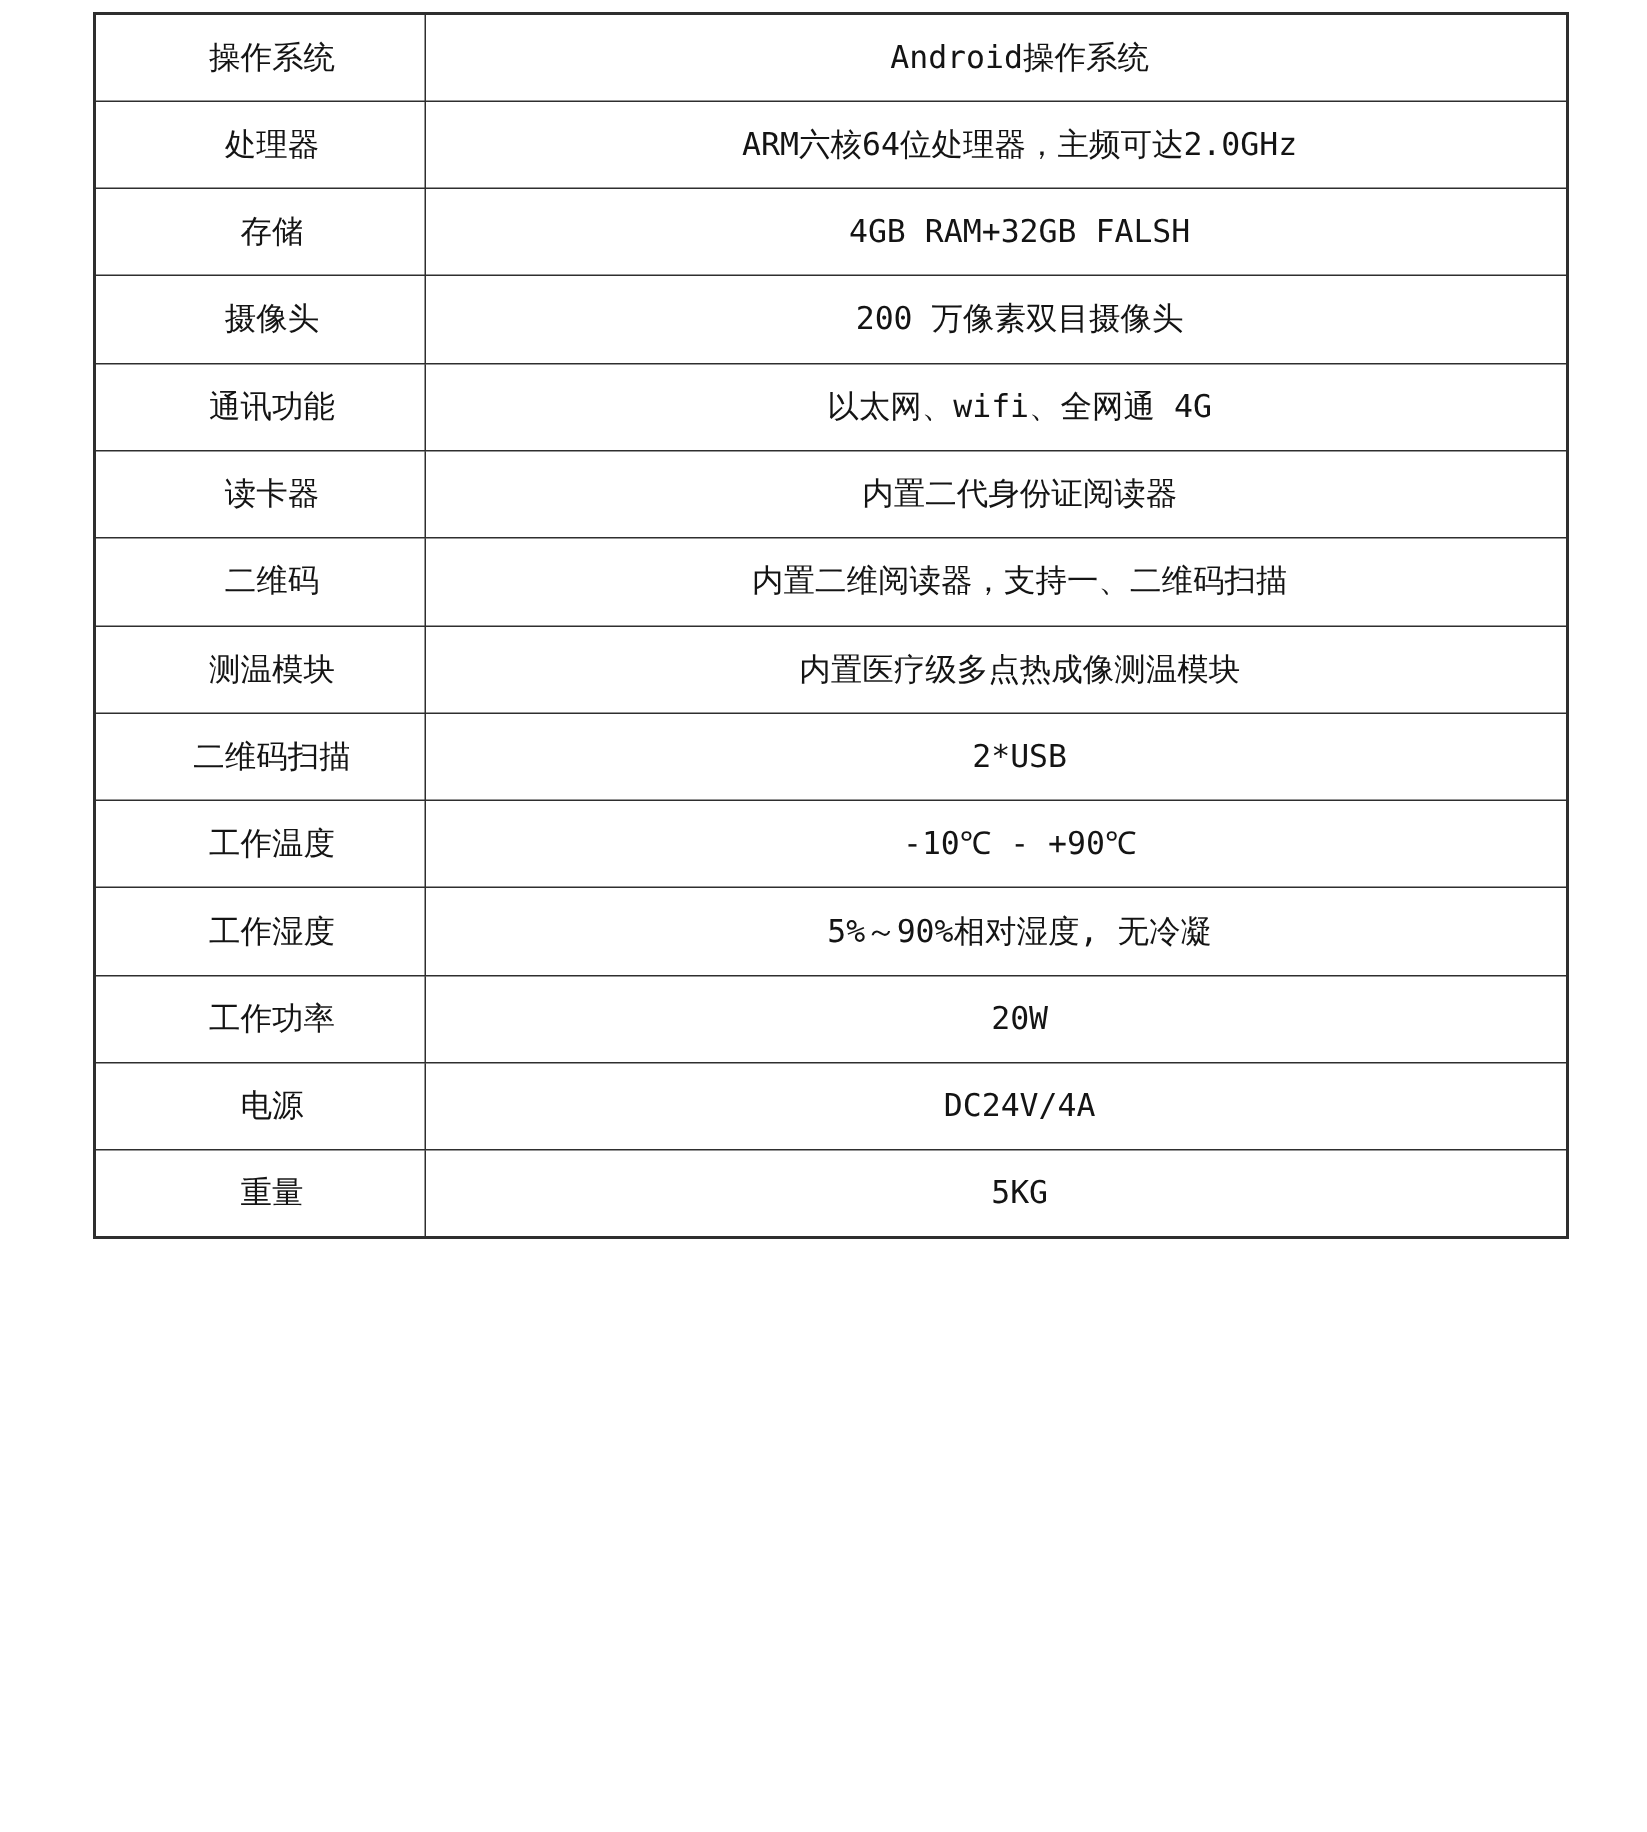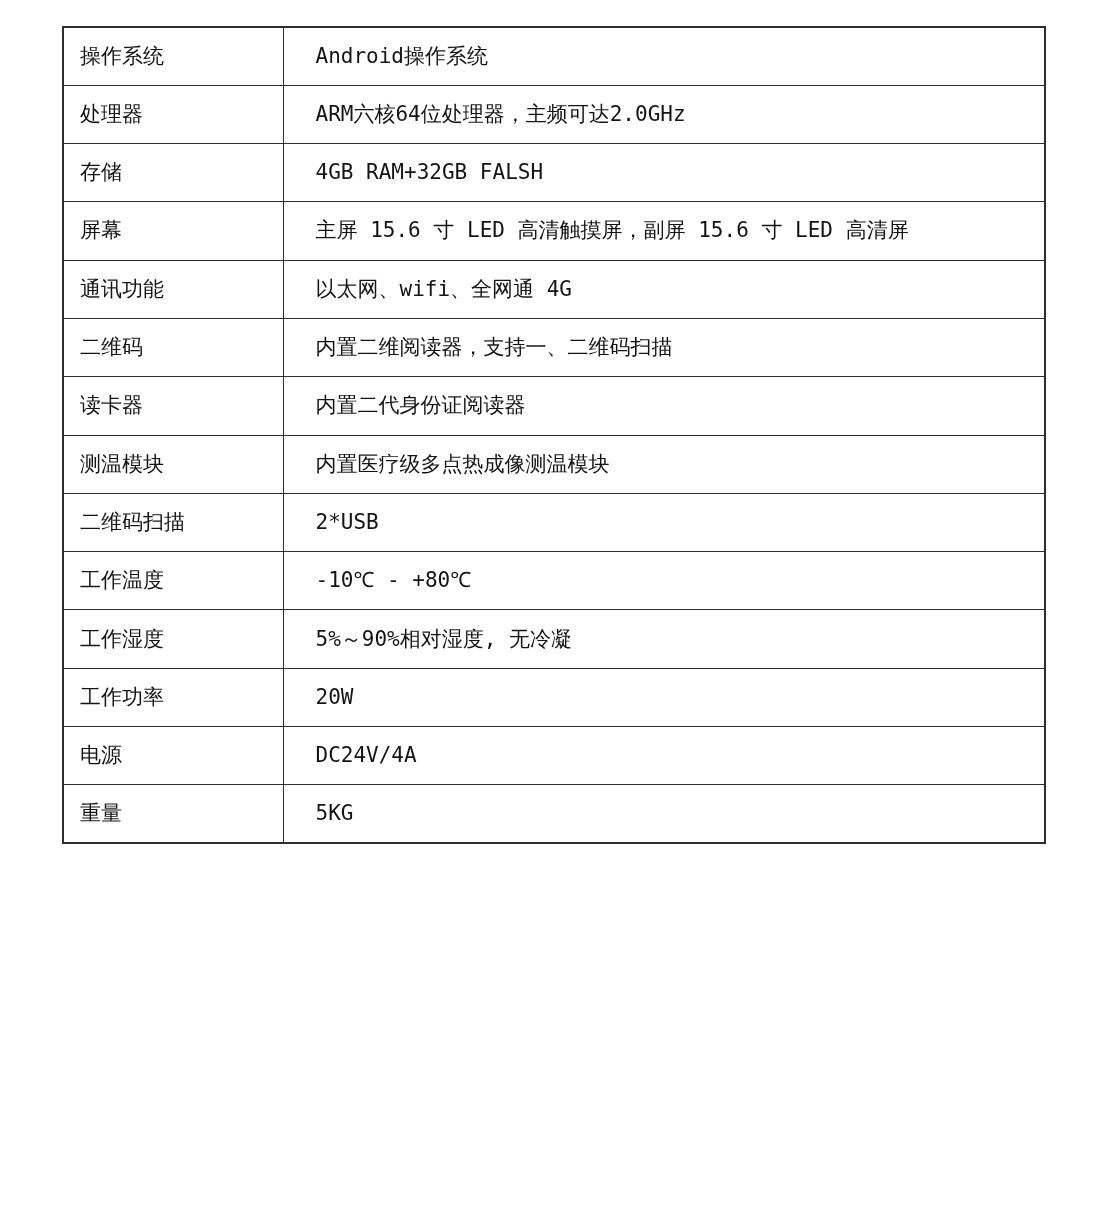--- a/index.html
+++ b/index.html
@@ -18,25 +18,26 @@
   .page {
     position: relative;
     width: 1098px;
     height: 1221px;
     background: var(--bg-color);
     overflow: hidden;
   }
   table.spec-table {
     position: absolute;
     left: 62px;
-    top: 26px;
+    top: 8px;
     width: 982px;
     border-collapse: collapse;
     table-layout: fixed;
     border: 2px solid var(--border-color);
+    text-align: center;
   }
   table.spec-table col.c-label { width: 220px; }
   table.spec-table col.c-value { width: 762px; }
   table.spec-table td {
     border: 1px solid var(--border-color);
     height: 58.3px;
     vertical-align: middle;
     font-size: 21px;
     line-height: 1.2;
     white-space: nowrap;
@@ -63,55 +64,55 @@
   <tr>
     <td class="label-cell">处理器</td>
     <td class="value-cell">ARM六核64位处理器，主频可达2.0GHz</td>
   </tr>
 
   <tr>
     <td class="label-cell">存储</td>
     <td class="value-cell">4GB RAM+32GB FALSH</td>
   </tr>
 
+  <tr>
+    <td class="label-cell">摄像头</td>
+    <td class="value-cell">200 万像素双目摄像头</td>
+  </tr>
 
-  <tr>
-    <td class="label-cell">屏幕</td>
-    <td class="value-cell">主屏 15.6 寸 LED 高清触摸屏，副屏 15.6 寸 LED 高清屏</td>
-  </tr>
 
   <tr>
     <td class="label-cell">通讯功能</td>
     <td class="value-cell">以太网、wifi、全网通 4G</td>
   </tr>
 
   <tr>
-    <td class="label-cell">二维码</td>
-    <td class="value-cell">内置二维阅读器，支持一、二维码扫描</td>
+    <td class="label-cell">读卡器</td>
+    <td class="value-cell">内置二代身份证阅读器</td>
   </tr>
 
   <tr>
-    <td class="label-cell">读卡器</td>
-    <td class="value-cell">内置二代身份证阅读器</td>
+    <td class="label-cell">二维码</td>
+    <td class="value-cell">内置二维阅读器，支持一、二维码扫描</td>
   </tr>
 
 
   <tr>
     <td class="label-cell">测温模块</td>
     <td class="value-cell">内置医疗级多点热成像测温模块</td>
   </tr>
 
   <tr>
     <td class="label-cell">二维码扫描</td>
     <td class="value-cell">2*USB</td>
   </tr>
 
   <tr>
     <td class="label-cell">工作温度</td>
-    <td class="value-cell">-10℃ - +80℃</td>
+    <td class="value-cell">-10℃ - +90℃</td>
   </tr>
 
   <tr>
     <td class="label-cell">工作湿度</td>
     <td class="value-cell">5%～90%相对湿度, 无冷凝</td>
   </tr>
 
 
   <tr>
     <td class="label-cell">工作功率</td>

